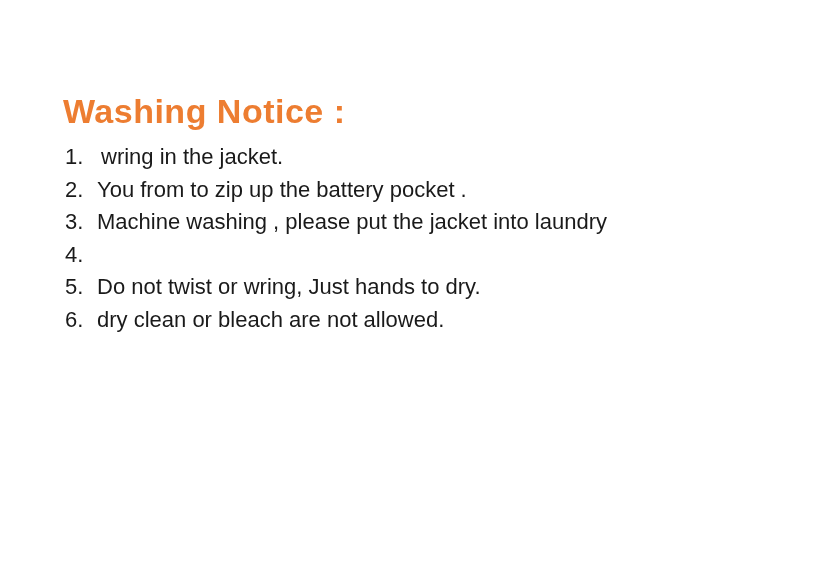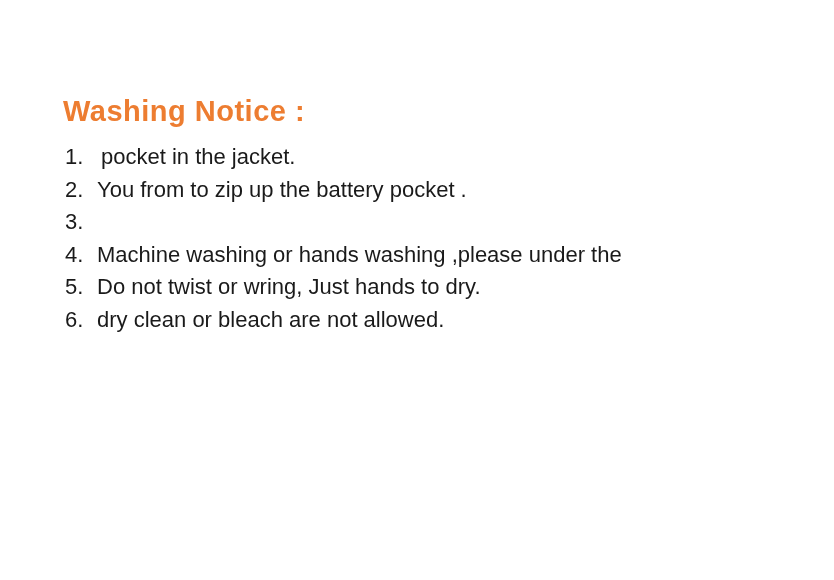--- a/index.html
+++ b/index.html
@@ -16,21 +16,21 @@
   }
   .slide {
     position: absolute;
     inset: 0;
     background: #ffffff;
   }
   .title {
     position: absolute;
     left: 63px;
     top: 88px;
-    font-size: 29px;
+    font-size: 34px;
     font-weight: bold;
     letter-spacing: 0.5px;
     color: #ED7D31;
     white-space: nowrap;
     line-height: 46px;
   }
   .notice-list {
     position: absolute;
     left: 65px;
     top: 141px;
@@ -63,41 +63,41 @@
 
 <div class="slide">
 
   <div class="title">Washing Notice :</div>
 
   <div class="notice-list">
 
     <div class="item">
       <span class="num">1.</span>
       <span class="text">
-        <span class="line cont">pocket in the jacket.</span>
+        <span class="line cont">wring in the jacket.</span>
       </span>
     </div>
 
     <div class="item">
       <span class="num">2.</span>
       <span class="text">
         <span class="line">You from to zip up the battery pocket .</span>
       </span>
     </div>
 
     <div class="item">
       <span class="num">3.</span>
       <span class="text">
+        <span class="line">Machine washing , please put the jacket into laundry</span>
       </span>
     </div>
 
     <div class="item">
       <span class="num">4.</span>
       <span class="text">
-        <span class="line">Machine washing or hands washing ,please under the</span>
       </span>
     </div>
 
     <div class="item">
       <span class="num">5.</span>
       <span class="text">
         <span class="line">Do not twist or wring, Just hands to dry.</span>
       </span>
     </div>
 

